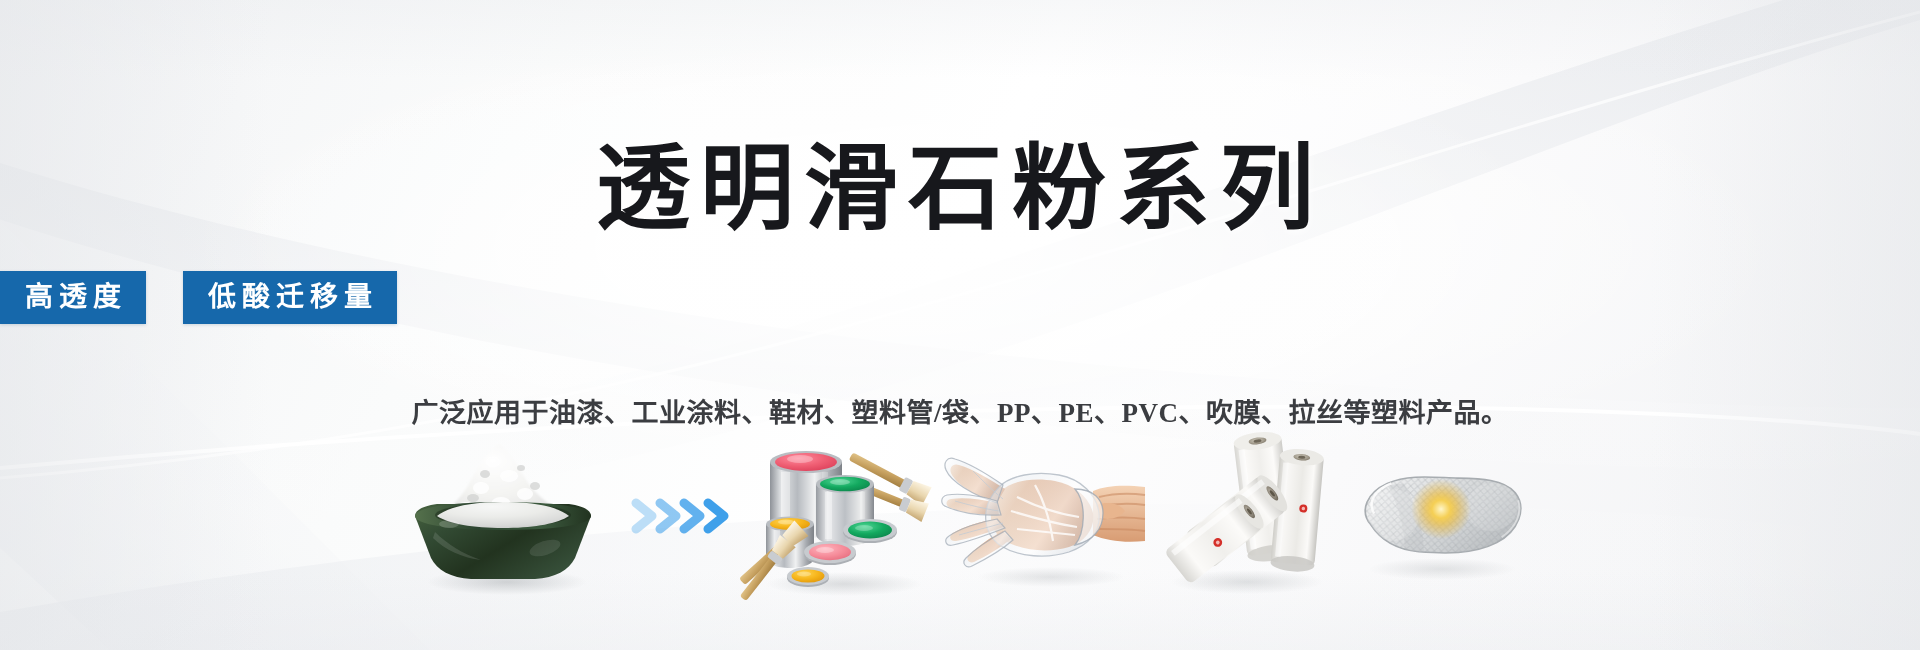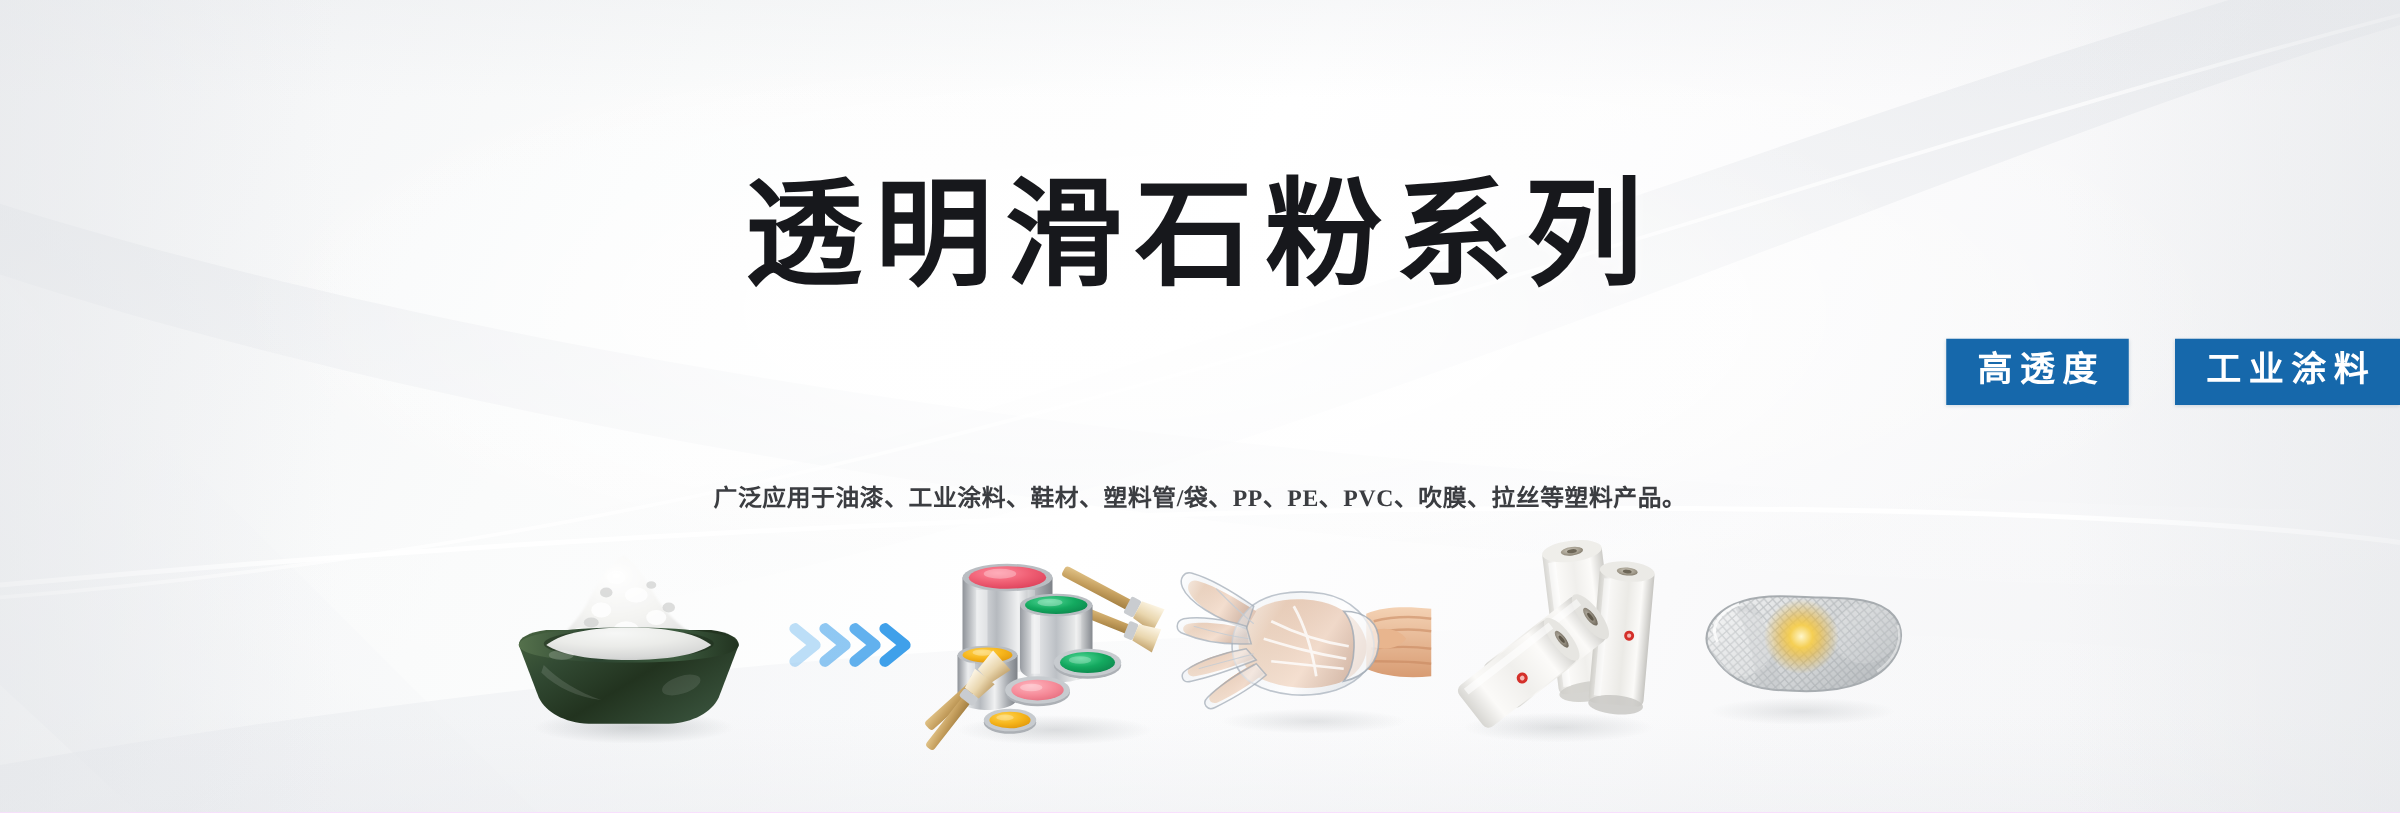--- a/index.html
+++ b/index.html
@@ -11,21 +11,21 @@
   body {
     font-family: "Liberation Sans", "DejaVu Sans", sans-serif;
   }
 
   
   #banner {
     position: relative;
     width: 1920px;
     height: 650px;
     overflow: hidden;
-    background: #f0abfc;
+    background: #7dd3fc;
   }
 
   
   .bg-base {
     position: absolute;
     inset: 0;
     background:
       radial-gradient(ellipse 60% 55% at 52% 38%, #ffffff 0%, rgba(255,255,255,0) 70%),
       linear-gradient(116deg, #f2f3f5 0%, #fafbfb 26%, #ffffff 48%, #fafafb 70%, #f1f2f4 100%);
   }
@@ -71,21 +71,21 @@
     white-space: nowrap;
   }
 
   
   .badge-row {
     position: absolute;
     left: 0;
     top: 271px;
     width: 1920px;
     display: flex;
-    justify-content: flex-end;
+    justify-content: flex-start;
     align-items: stretch;
     gap: 37px;
   }
   .badge {
     background: #1668ab;
     color: #ffffff;
     font-family: "Liberation Serif", "DejaVu Serif", serif;
     font-weight: 700;
     font-size: 28px;
     line-height: 1;
@@ -97,21 +97,21 @@
 
   
   .desc {
     position: absolute;
     left: 0;
     top: 364px;
     width: 1920px;
     text-align: center;
     font-family: "Liberation Serif", "DejaVu Serif", serif;
     font-weight: 700;
-    font-size: 19px;
+    font-size: 27px;
     letter-spacing: .5px;
     color: #3b3d41;
     white-space: nowrap;
   }
 
   
   .strip {
     position: absolute;
     left: 0;
     top: 428px;
@@ -190,21 +190,21 @@
   </svg>
 
   <div class="vignette"></div>
 
   <div class="content">
 
     <h1 class="headline">透明滑石粉系列</h1>
 
     <div class="badge-row">
       <span class="badge">高透度</span>
-      <span class="badge">工业涂料</span>
+      <span class="badge">低酸迁移量</span>
     </div>
 
     <p class="desc">广泛应用于油漆、工业涂料、鞋材、塑料管/袋、PP、PE、PVC、吹膜、拉丝等塑料产品。</p>
 
     <div class="strip">
 
       <div class="cell cell-bowl">
         <svg width="228" height="168" viewBox="0 0 228 168">
           <defs>
             <linearGradient id="bowlOut" x1="0" y1="0" x2="1" y2=".7">

